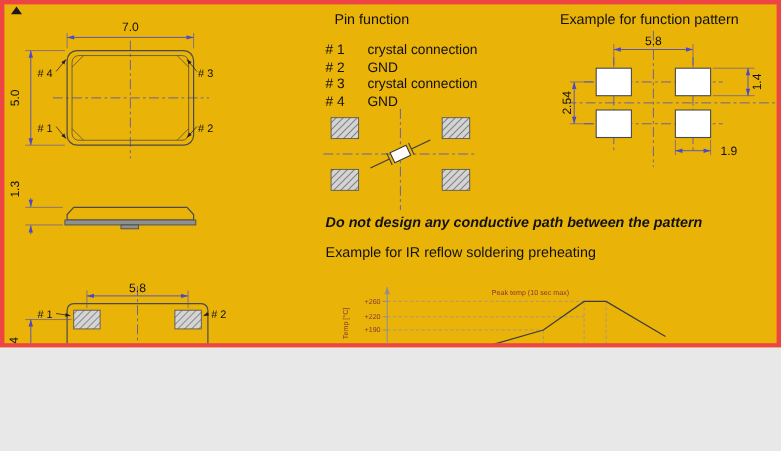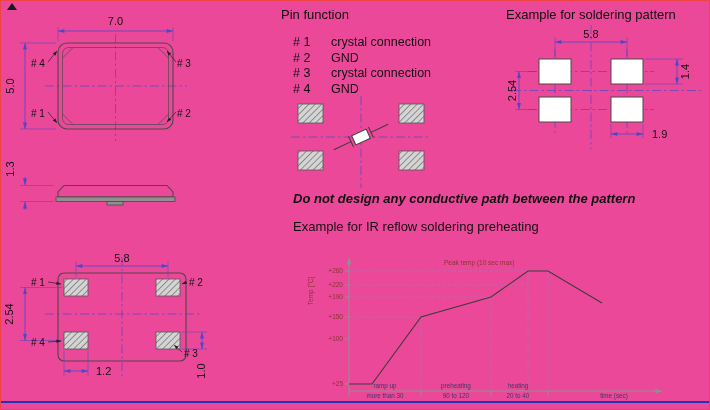--- a/index.html
+++ b/index.html
@@ -1,18 +1,18 @@
 <!DOCTYPE html>
 <html><head>
 <meta charset="utf-8">
 <style>
   html,body { margin:0; padding:0; background:#e8e8e8; }
   .page {
-    position:relative; width:710px; height:410px; margin:0 auto;
-    background:#ec4899; border:1px solid #ef4444; box-sizing:border-box;
+    position:relative; width:710px; height:316px; margin:0 auto;
+    background:#eab308; border:4px solid #ef4444; box-sizing:border-box;
     overflow:hidden; font-family:"Liberation Sans", sans-serif; color:#111;
   }
   .abs { position:absolute; }
   .title { font-size:13px; color:#111; white-space:nowrap; }
   .warn  { font-size:13px; font-weight:bold; font-style:italic; white-space:nowrap; }
   .pinrow { display:flex; height:15.5px; font-size:12.5px; }
   .pnum  { width:38px; }
   .pfunc { white-space:nowrap; }
   svg { position:absolute; overflow:visible; }
   svg text { font-family:"Liberation Sans", sans-serif; }
@@ -135,21 +135,21 @@
       <line class="ld" x1="47" y1="281" x2="60" y2="283" marker-end="url(#kL)"></line>
       <text class="pl" x="188" y="285"># 2</text>
       <line class="ld" x1="186" y1="281" x2="181" y2="283" marker-end="url(#kL)"></line>
       <text class="pl" x="30" y="345"># 4</text>
       <line class="ld" x1="47" y1="341" x2="60" y2="340" marker-end="url(#kL)"></line>
       <text class="pl" x="183" y="356"># 3</text>
       <line class="ld" x1="181" y1="351" x2="173" y2="344" marker-end="url(#kL)"></line>
     </g>
   </svg>
 
-  <div class="abs title" style="left:280px; top:6px;">Pin function</div>
+  <div class="abs title" style="left:300px; top:6px;">Pin function</div>
 
   <div class="abs" style="left:292px; top:34px;">
     <div class="pinrow">
       <span class="pnum"># 1</span>
       <span class="pfunc">crystal connection</span>
     </div>
     <div class="pinrow">
       <span class="pnum"># 2</span>
       <span class="pfunc">GND</span>
     </div>
@@ -178,21 +178,21 @@
     <rect class="padr" fill="url(#hP)" x="108" y="55" width="25" height="19"></rect>
     <g transform="translate(70,41) rotate(-25)" stroke="#3a3a3a" stroke-width="1">
       <line x1="-30" y1="0" x2="-11" y2="0"></line>
       <line x1="-11" y1="-6" x2="-11" y2="6"></line>
       <rect x="-8" y="-5" width="16" height="10" fill="#ffffff"></rect>
       <line x1="11" y1="-6" x2="11" y2="6"></line>
       <line x1="11" y1="0" x2="30" y2="0"></line>
     </g>
   </svg>
 
-  <div class="abs title" style="left:505px; top:6px;">Example for soldering pattern</div>
+  <div class="abs title" style="left:505px; top:6px;">Example for function pattern</div>
 
   <svg style="left:505px; top:22px;" width="205" height="130" viewBox="0 0 205 130">
     <defs>
       <marker id="aS" markerWidth="10" markerHeight="8" refX="8.5" refY="3" orient="auto">
         <path d="M0.5,0.5 L8.5,3 L0.5,5.5 Z" fill="#4a4ac8"></path>
       </marker>
       <marker id="bS" markerWidth="10" markerHeight="8" refX="0.5" refY="3" orient="auto">
         <path d="M8.5,0.5 L0.5,3 L8.5,5.5 Z" fill="#4a4ac8"></path>
       </marker>
     </defs>

